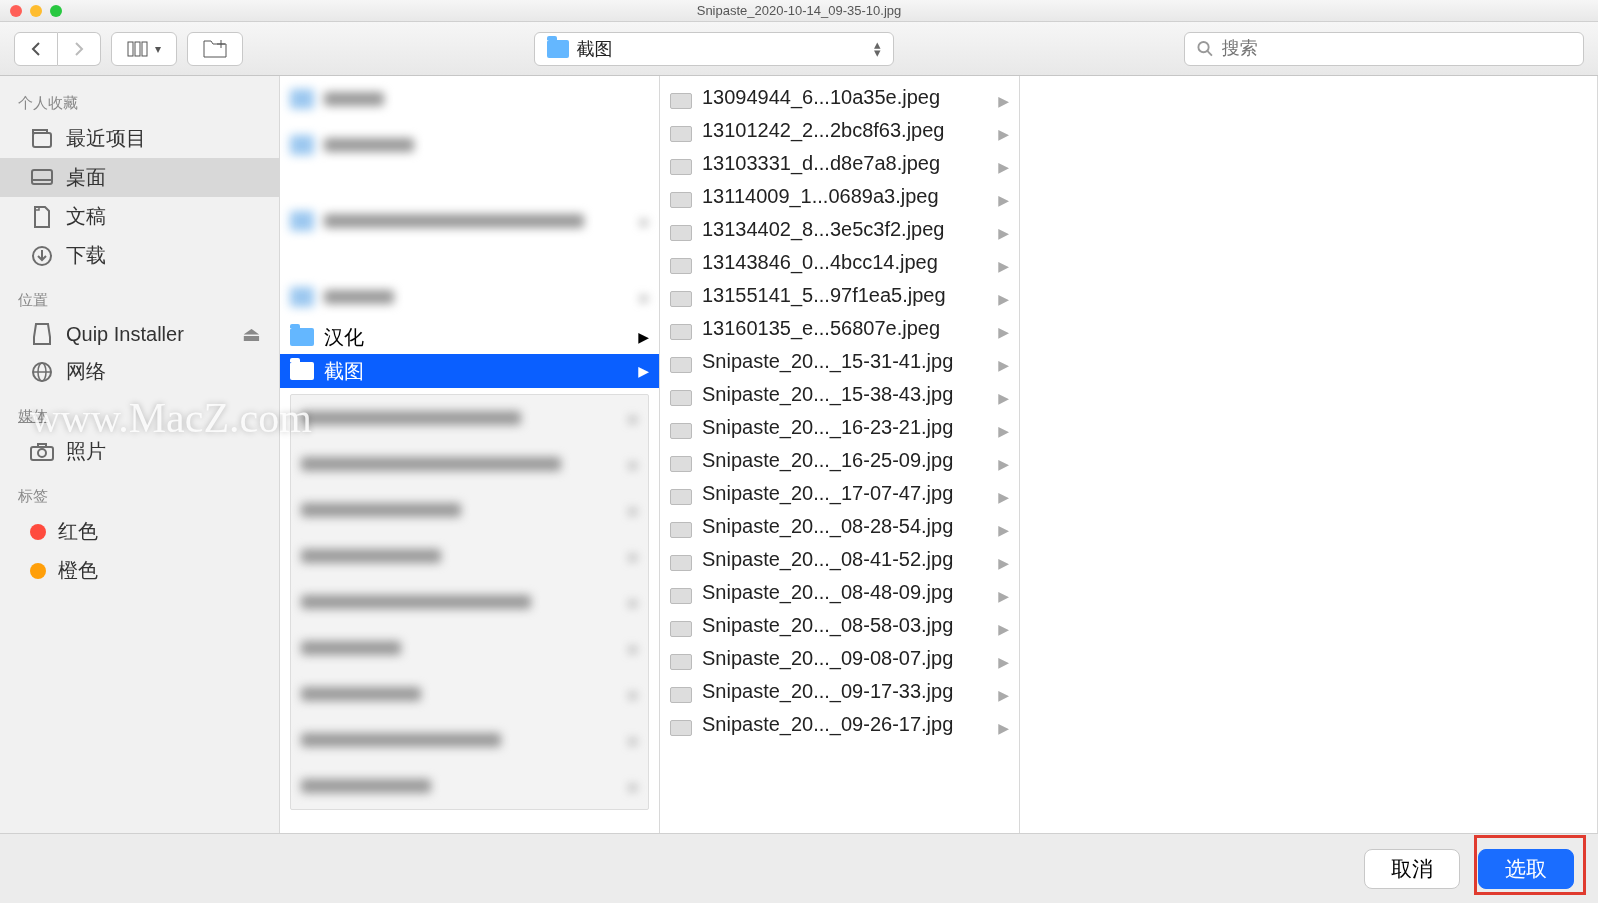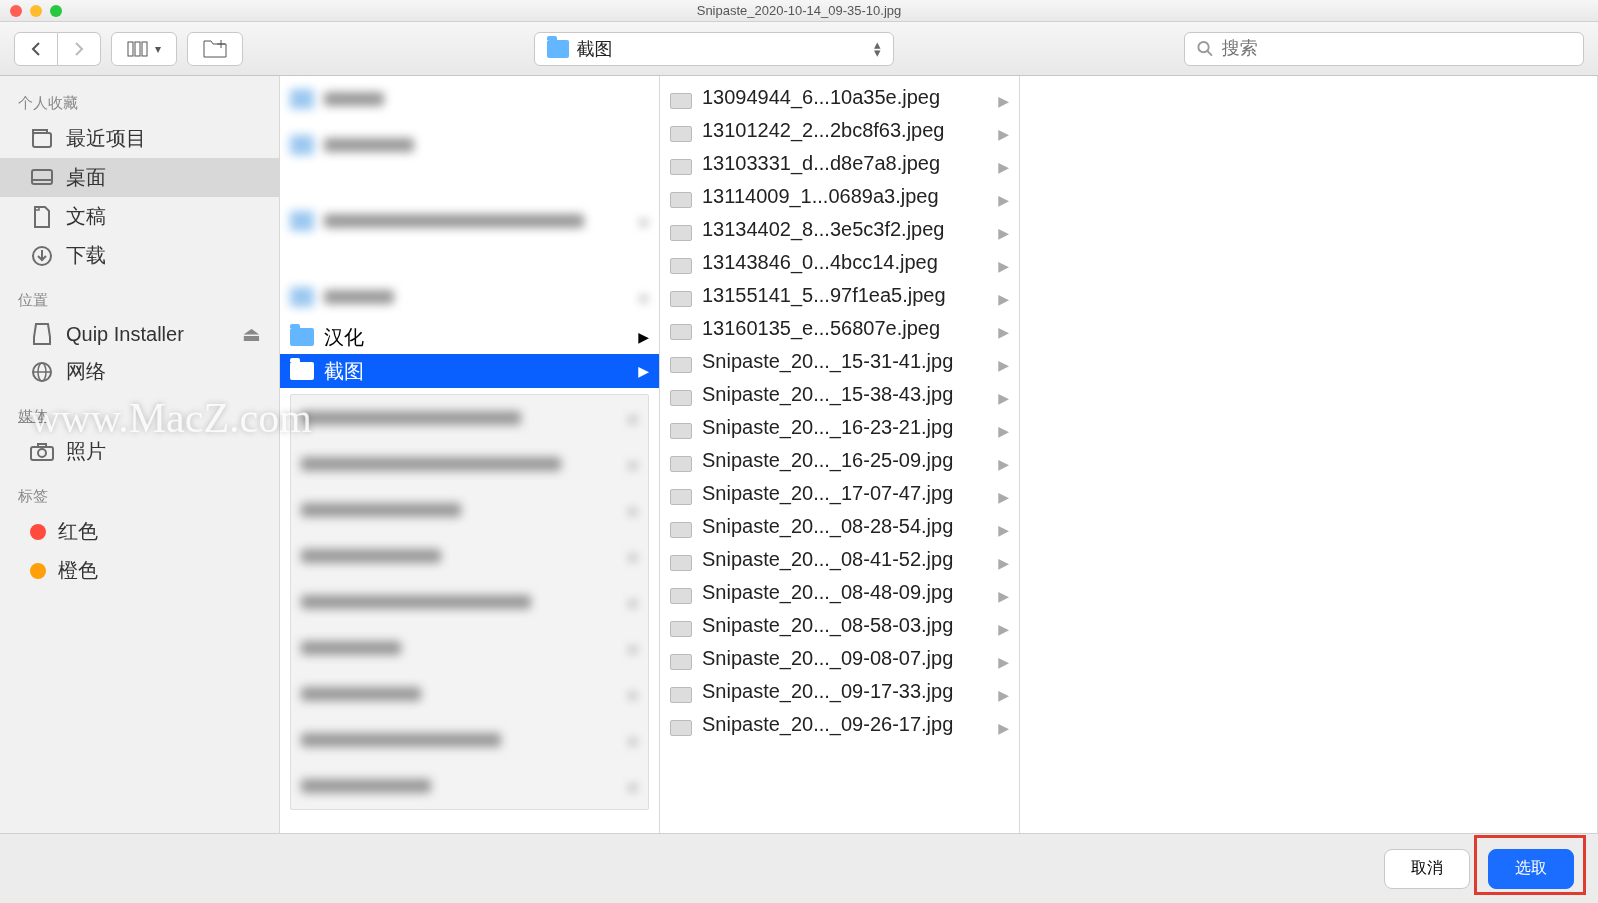--- a/index.html
+++ b/index.html
@@ -52,21 +52,21 @@
 .folder-row.sel .fico::before { background:#fff; }
 .folder-row .arrow { margin-left:auto; font-size:14px; }
 
 .file-row { height: 33px; display:flex; align-items:flex-end; gap:10px; padding:0 10px; font-size:20px; color:#222; }
 .file-row .thumb { width:22px; height:16px; background:#ddd; border:1px solid #bbb; border-radius:2px; }
 .file-row .arrow { margin-left:auto; color:#aaa; font-size:14px; }
 
 .watermark { position:absolute; top:394px; left:30px; font-size:42px; color:rgba(255,255,255,0.85); font-family: Georgia, serif; pointer-events:none; text-shadow:0 0 6px rgba(0,0,0,0.25); z-index:50; }
 
 .footer { position:absolute; bottom:0; left:0; right:0; height:70px; background:#ececec; border-top:1px solid #d0d0d0; display:flex; align-items:center; justify-content:flex-end; padding:0 24px; gap:18px; }
-.fbtn { height:40px; padding:0 26px; border-radius:8px; font-size:16px; display:flex; align-items:center; justify-content:center; border:1px solid #c8c8c8; background:#fff; }
+.fbtn { height:40px; padding:0 26px; border-radius:8px; font-size:21px; display:flex; align-items:center; justify-content:center; border:1px solid #c8c8c8; background:#fff; }
 .fbtn.primary { background:#1a6dff; color:#fff; border-color:#1a6dff;text-align:center; }
 .highlight-box { position:absolute; right:12px; bottom:8px; width:112px; height:60px; border:3px solid #e03b2f; pointer-events:none; }
 
 .scroll-col2 { overflow-y:hidden; height:100%; }
 
 svg { display:block; }
 </style>
 </head>
 <body>
 

